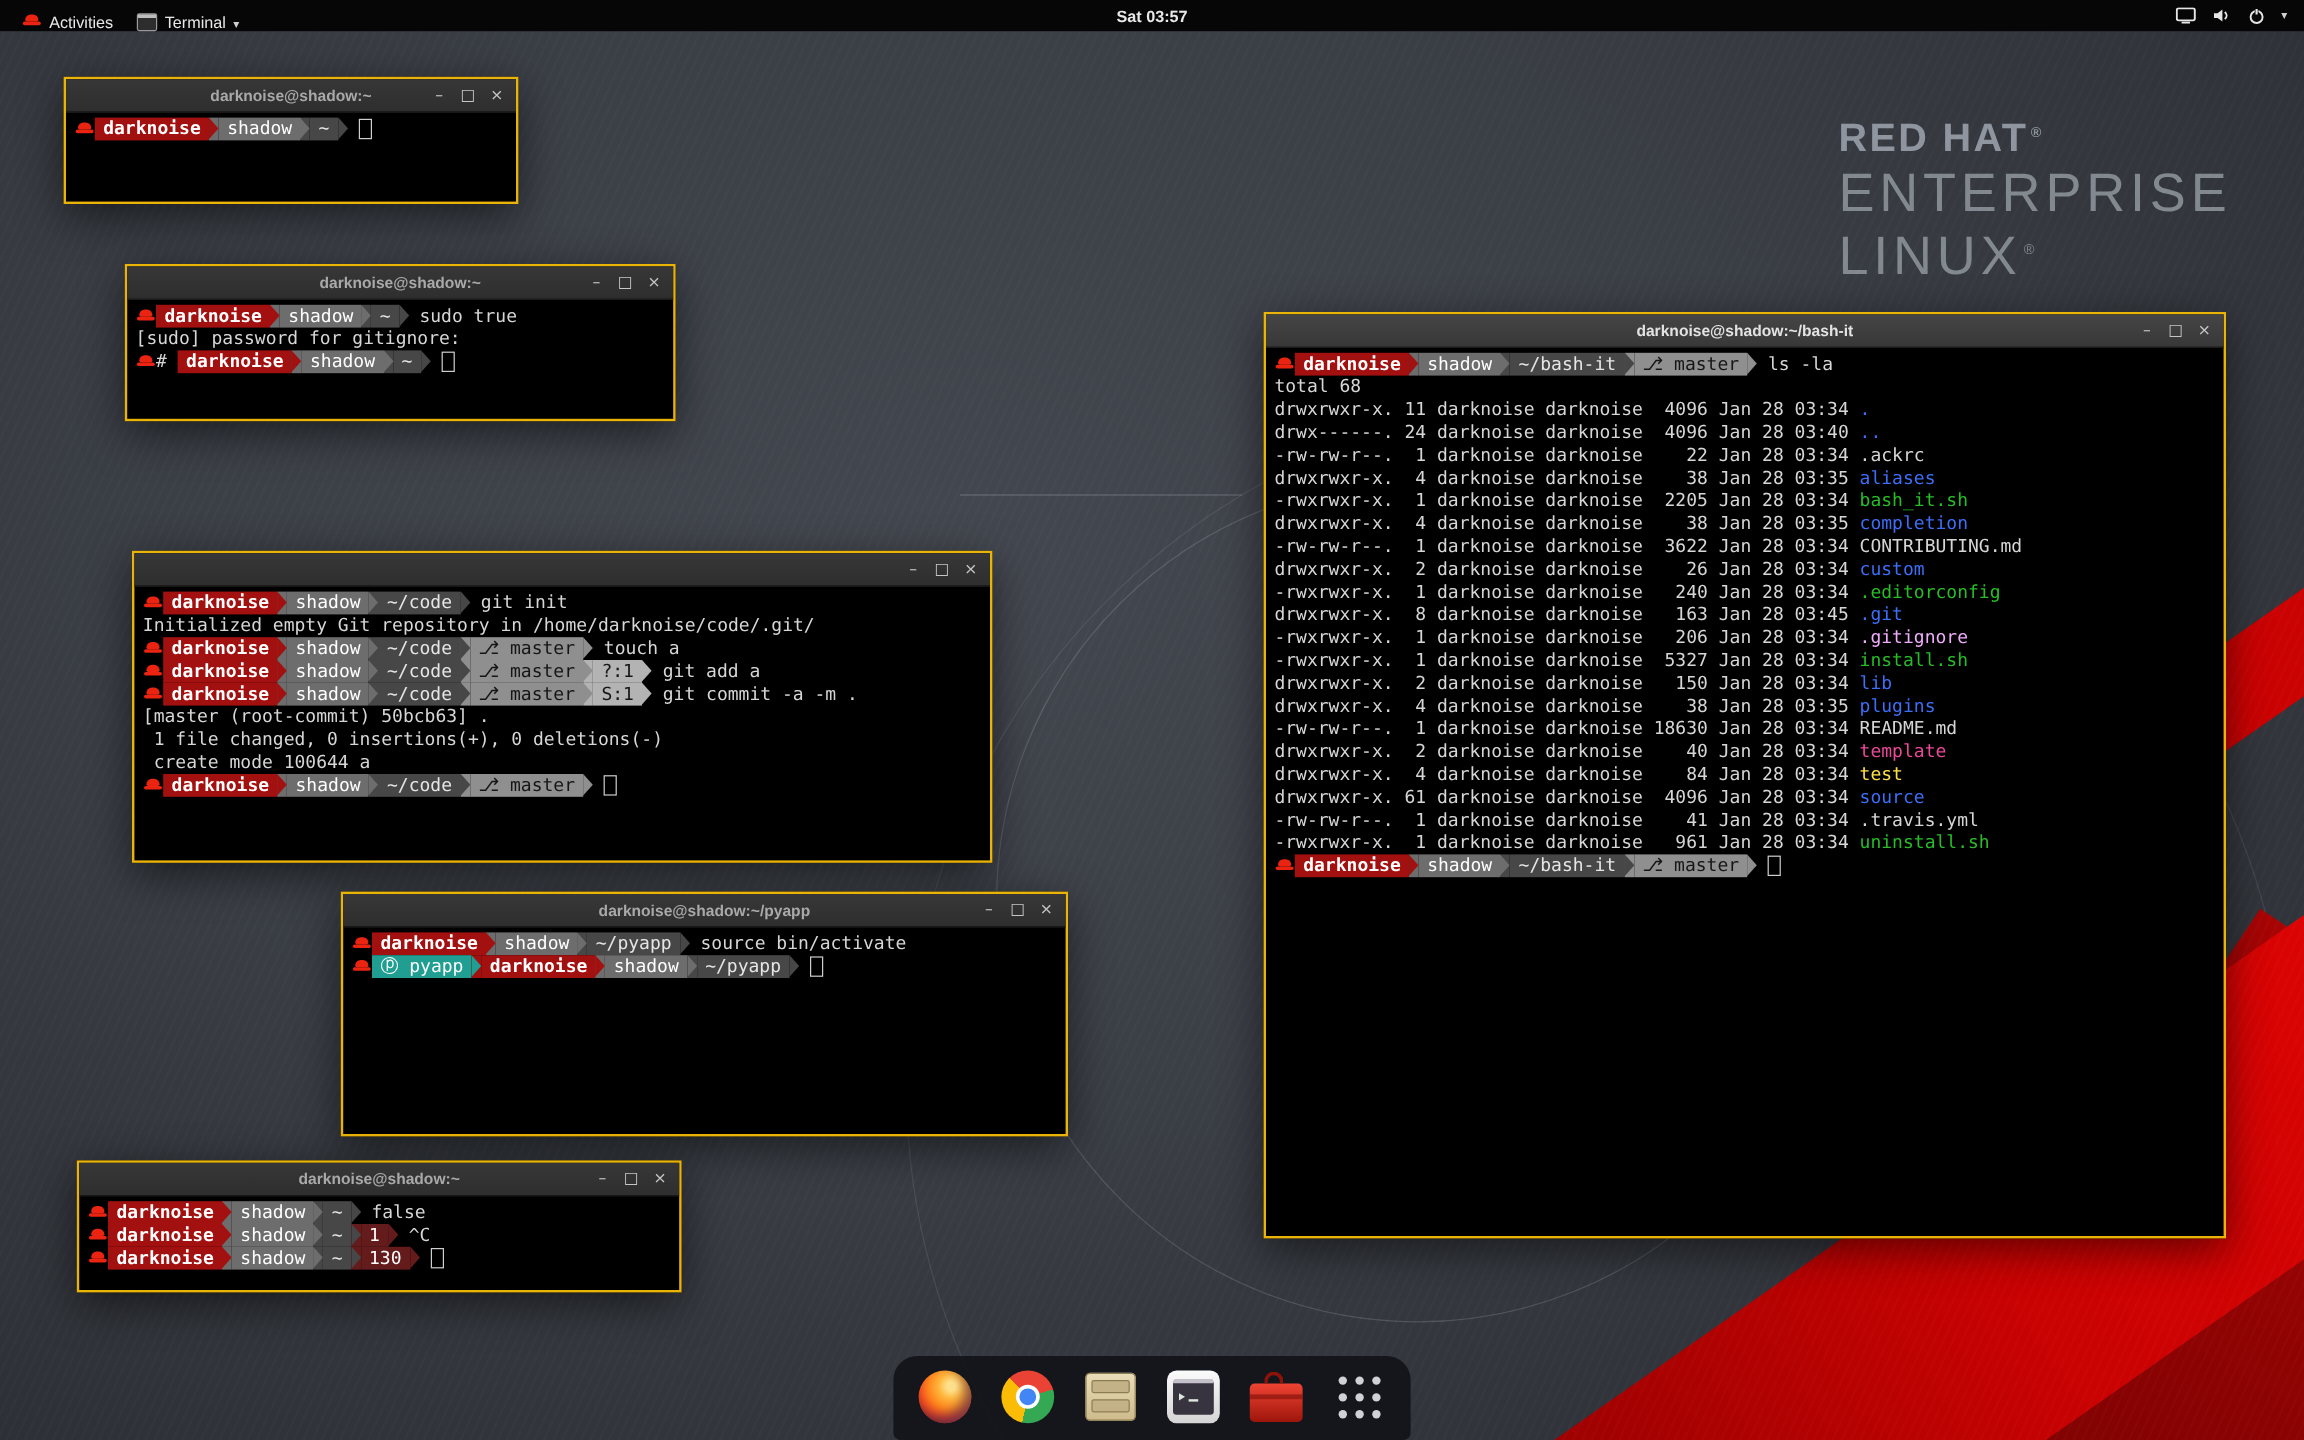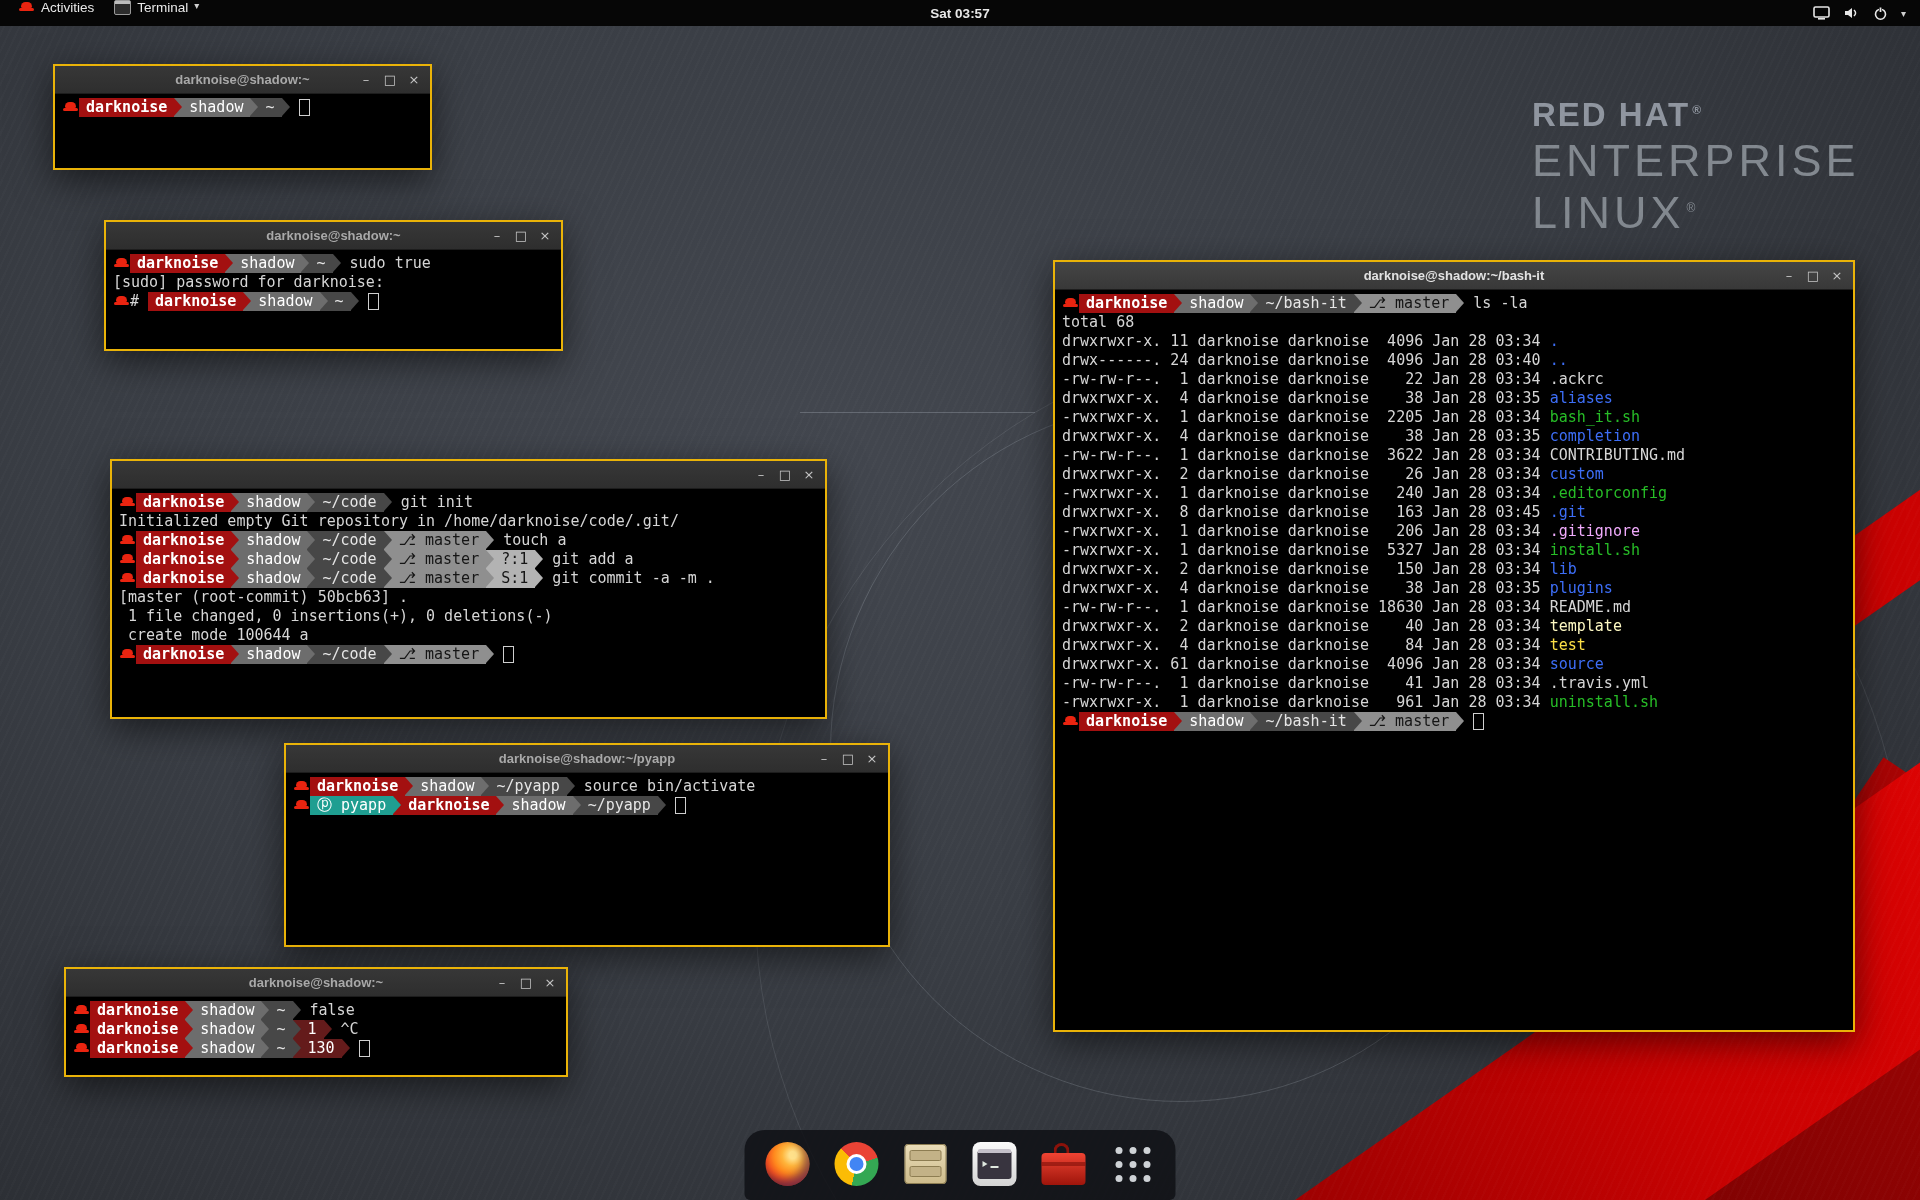--- a/index.html
+++ b/index.html
@@ -23,21 +23,21 @@
 
   .brand{position:absolute;left:1532px;top:96px;color:#878d97;user-select:none;}
   .brand sup{font-size:12px;vertical-align:super;margin-left:2px;}
   .brand-l1{font-size:33px;font-weight:bold;letter-spacing:2px;color:#8f959f;}
   .brand-l2{font-size:45px;letter-spacing:4px;margin-top:1px;color:#82888f;}
   .brand-l3{font-size:45px;letter-spacing:4px;color:#82888f;}
 
   
   .topbar{position:absolute;left:0;top:0;right:0;height:26px;background:#060606;z-index:60;
           display:flex;align-items:center;color:#e8e8e8;font-size:13.5px;padding:0 8px;box-sizing:border-box;}
-  .tb-item{display:flex;align-items:flex-start;gap:6px;padding:0 10px;height:100%;cursor:default;}
+  .tb-item{display:flex;align-items:flex-end;gap:6px;padding:0 10px;height:100%;cursor:default;}
   .caret{font-size:10px;color:#cfcfcf;}
   .clock{position:absolute;left:50%;transform:translateX(-50%);font-weight:bold;}
   .tb-right{margin-left:auto;display:flex;align-items:center;gap:13px;padding-right:6px;}
 
   
   .rh{position:relative;display:inline-block;width:17px;height:19px;flex:0 0 17px;}
   .rh i{position:absolute;left:3px;top:4px;width:11px;height:6px;background:#ea2410;border-radius:6px 6px 2px 2px;}
   .rh b{position:absolute;left:1px;top:10px;width:15px;height:3px;background:#ea2410;border-radius:2px;}
   .topbar .rh{width:16px;height:16px;}
   .topbar .rh i{top:2px}.topbar .rh b{top:8px}
@@ -172,21 +172,21 @@
   <div class="titlebar">
     <div class="wtitle">darknoise@shadow:~</div>
     <div class="wbtns">
       <span class="wbtn">–</span>
       <span class="wbtn">□</span>
       <span class="wbtn">×</span>
     </div>
   </div>
   <div class="tbody">
       <div class="line prompt"><span class="rh"><i></i><b></b></span><span class="seg" style="background: rgb(163, 16, 16); color: rgb(255, 255, 255); font-weight: bold;">darknoise</span><span class="sepw" style="background: rgb(109, 109, 109);"><i style="border-left-color: rgb(163, 16, 16);"></i></span><span class="seg" style="background: rgb(109, 109, 109); color: rgb(255, 255, 255);">shadow</span><span class="sepw" style="background: rgb(71, 71, 71);"><i style="border-left-color: rgb(109, 109, 109);"></i></span><span class="seg" style="background: rgb(71, 71, 71); color: rgb(230, 230, 230);">~</span><span class="sepw" style="background: transparent;"><i style="border-left-color: rgb(71, 71, 71);"></i></span><span class="cmd"> sudo true</span></div>
-      <div class="line">[sudo] password for darknoise:</div>
+      <div class="line">[sudo] password for gitignore:</div>
       <div class="line prompt"><span class="rh"><i></i><b></b></span><span class="ptext"># </span><span class="seg" style="background: rgb(163, 16, 16); color: rgb(255, 255, 255); font-weight: bold;">darknoise</span><span class="sepw" style="background: rgb(109, 109, 109);"><i style="border-left-color: rgb(163, 16, 16);"></i></span><span class="seg" style="background: rgb(109, 109, 109); color: rgb(255, 255, 255);">shadow</span><span class="sepw" style="background: rgb(71, 71, 71);"><i style="border-left-color: rgb(109, 109, 109);"></i></span><span class="seg" style="background: rgb(71, 71, 71); color: rgb(230, 230, 230);">~</span><span class="sepw" style="background: transparent;"><i style="border-left-color: rgb(71, 71, 71);"></i></span><span class="cursor"></span></div>
     </div>
 </div>
 
 <div class="win" id="win2">
   <div class="titlebar">
     <div class="wbtns">
       <span class="wbtn">–</span>
       <span class="wbtn">□</span>
       <span class="wbtn">×</span>
@@ -256,21 +256,21 @@
       <div class="line"><span>drwxrwxr-x.  4 darknoise darknoise    38 Jan 28 03:35 </span><span style="color: rgb(61, 110, 247);">completion</span></div>
       <div class="line"><span>-rw-rw-r--.  1 darknoise darknoise  3622 Jan 28 03:34 </span><span style="color: rgb(214, 214, 214);">CONTRIBUTING.md</span></div>
       <div class="line"><span>drwxrwxr-x.  2 darknoise darknoise    26 Jan 28 03:34 </span><span style="color: rgb(61, 110, 247);">custom</span></div>
       <div class="line"><span>-rwxrwxr-x.  1 darknoise darknoise   240 Jan 28 03:34 </span><span style="color: rgb(39, 189, 39);">.editorconfig</span></div>
       <div class="line"><span>drwxrwxr-x.  8 darknoise darknoise   163 Jan 28 03:45 </span><span style="color: rgb(61, 110, 247);">.git</span></div>
       <div class="line"><span>-rwxrwxr-x.  1 darknoise darknoise   206 Jan 28 03:34 </span><span style="color: #f0abfc;">.gitignore</span></div>
       <div class="line"><span>-rwxrwxr-x.  1 darknoise darknoise  5327 Jan 28 03:34 </span><span style="color: rgb(39, 189, 39);">install.sh</span></div>
       <div class="line"><span>drwxrwxr-x.  2 darknoise darknoise   150 Jan 28 03:34 </span><span style="color: rgb(61, 110, 247);">lib</span></div>
       <div class="line"><span>drwxrwxr-x.  4 darknoise darknoise    38 Jan 28 03:35 </span><span style="color: rgb(61, 110, 247);">plugins</span></div>
       <div class="line"><span>-rw-rw-r--.  1 darknoise darknoise 18630 Jan 28 03:34 </span><span style="color: rgb(214, 214, 214);">README.md</span></div>
-      <div class="line"><span>drwxrwxr-x.  2 darknoise darknoise    40 Jan 28 03:34 </span><span style="color: #fef9c3;">template</span></div>
+      <div class="line"><span>drwxrwxr-x.  2 darknoise darknoise    40 Jan 28 03:34 </span><span style="color: #ec4899;">template</span></div>
       <div class="line"><span>drwxrwxr-x.  4 darknoise darknoise    84 Jan 28 03:34 </span><span style="color: #fde047;">test</span></div>
       <div class="line"><span>drwxrwxr-x. 61 darknoise darknoise  4096 Jan 28 03:34 </span><span style="color: rgb(61, 110, 247);">source</span></div>
       <div class="line"><span>-rw-rw-r--.  1 darknoise darknoise    41 Jan 28 03:34 </span><span style="color: rgb(214, 214, 214);">.travis.yml</span></div>
       <div class="line"><span>-rwxrwxr-x.  1 darknoise darknoise   961 Jan 28 03:34 </span><span style="color: rgb(39, 189, 39);">uninstall.sh</span></div>
       <div class="line prompt"><span class="rh"><i></i><b></b></span><span class="seg" style="background: rgb(163, 16, 16); color: rgb(255, 255, 255); font-weight: bold;">darknoise</span><span class="sepw" style="background: rgb(109, 109, 109);"><i style="border-left-color: rgb(163, 16, 16);"></i></span><span class="seg" style="background: rgb(109, 109, 109); color: rgb(255, 255, 255);">shadow</span><span class="sepw" style="background: rgb(71, 71, 71);"><i style="border-left-color: rgb(109, 109, 109);"></i></span><span class="seg" style="background: rgb(71, 71, 71); color: rgb(230, 230, 230);">~/bash-it</span><span class="sepw" style="background: rgb(143, 143, 143);"><i style="border-left-color: rgb(71, 71, 71);"></i></span><span class="seg" style="background: rgb(143, 143, 143); color: rgb(21, 21, 21);">⎇ master</span><span class="sepw" style="background: transparent;"><i style="border-left-color: rgb(143, 143, 143);"></i></span><span class="cursor"></span></div>
     </div>
 </div>
 
 <div class="dock">
   <div class="dicon">

